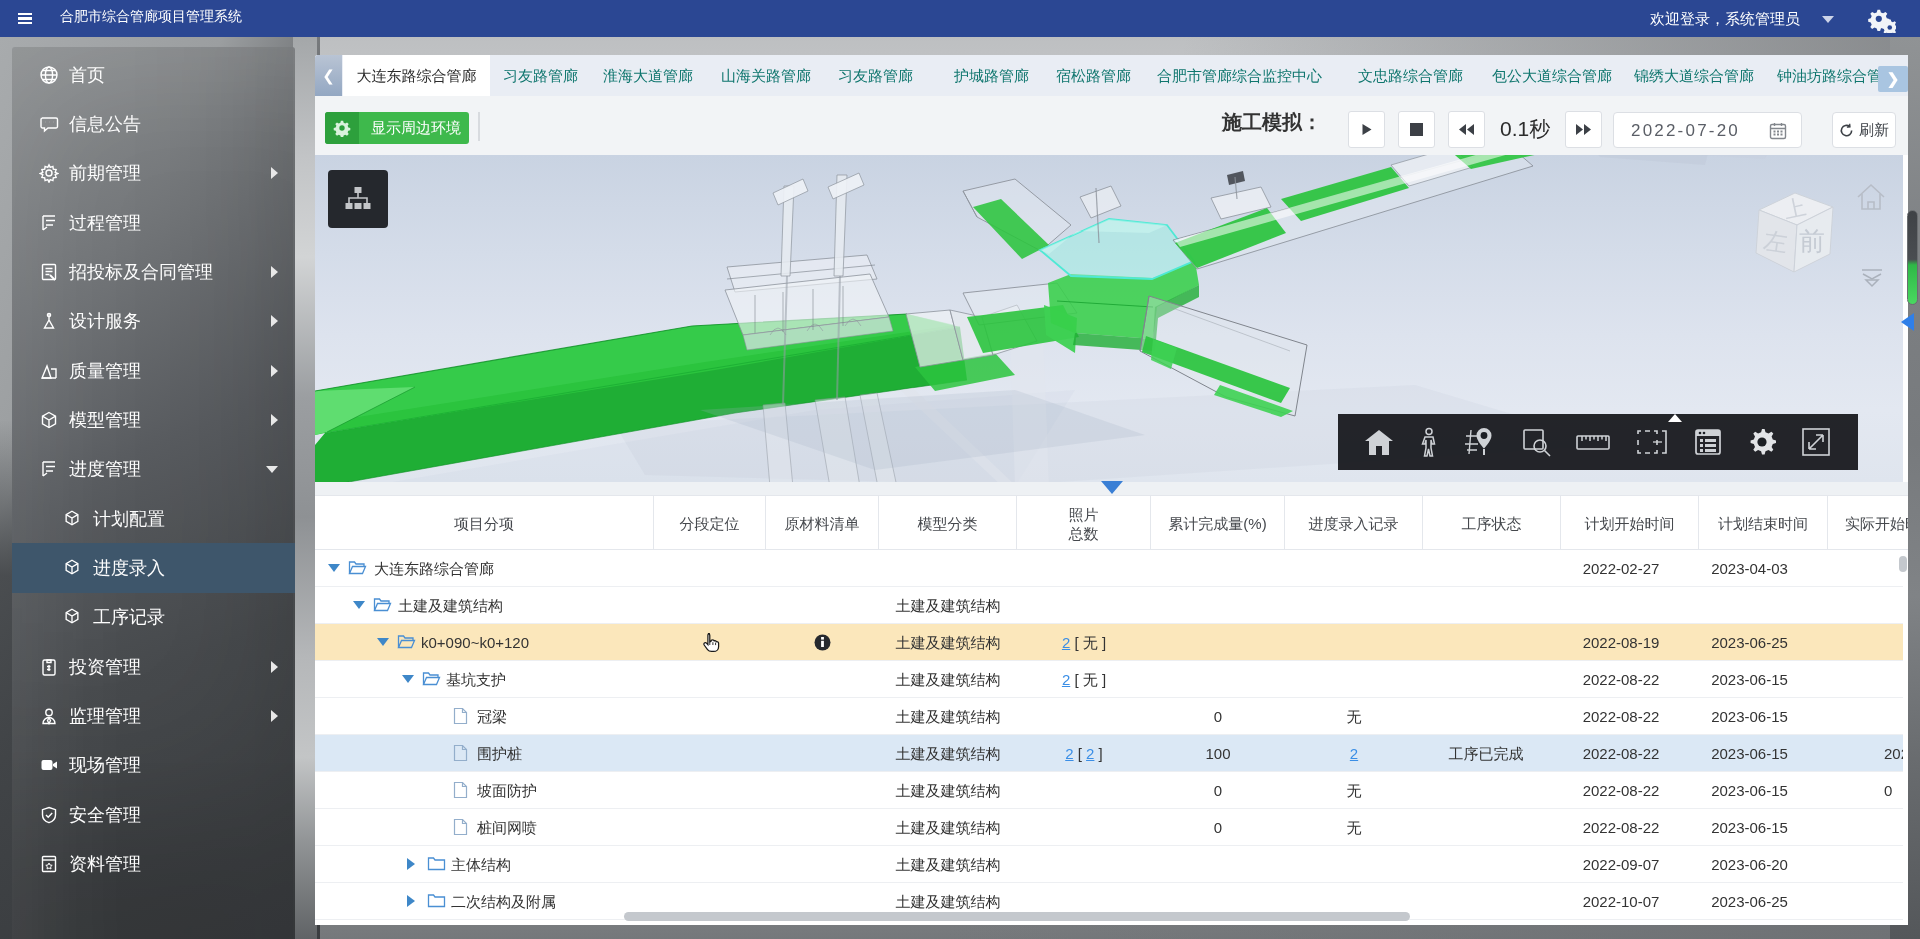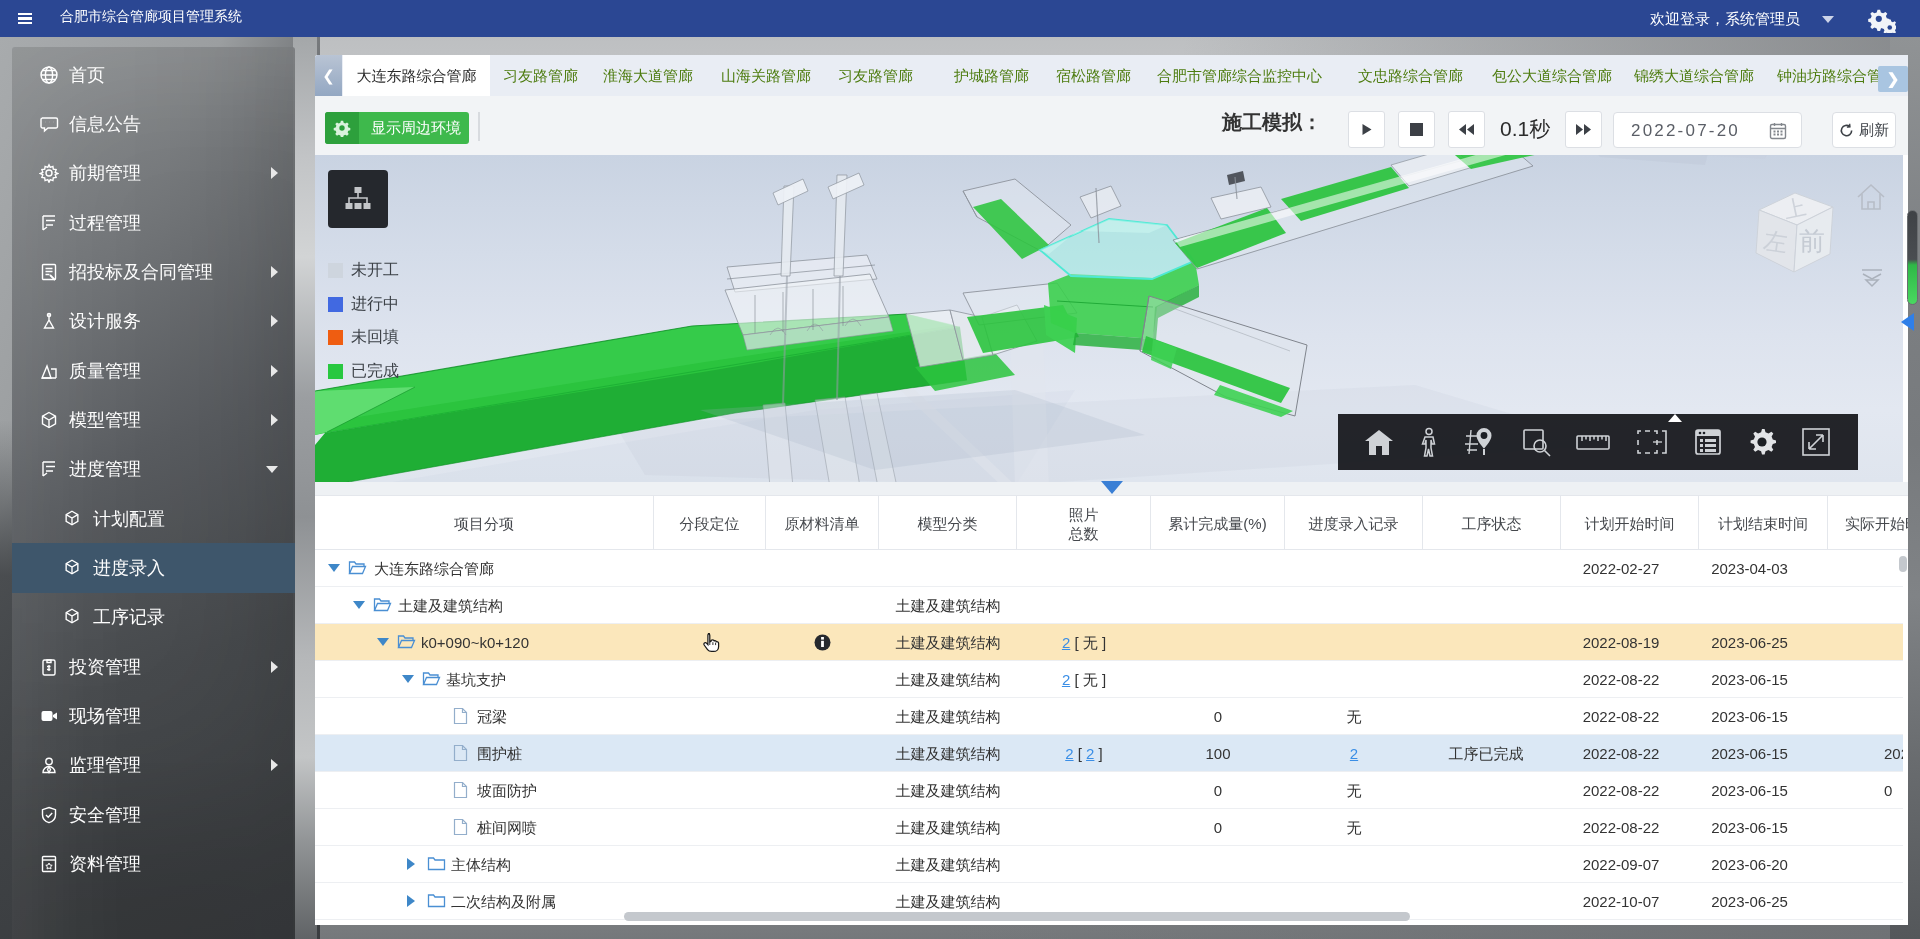--- a/index.html
+++ b/index.html
@@ -42,21 +42,21 @@
 .mi.sub .ic { margin-left:51px; }
 .mi .arr { position:absolute; right:17px; width:0; height:0; }
 .mi .arr.r { border-top:6px solid transparent; border-bottom:6px solid transparent; border-left:7px solid #e8e8e8; }
 .mi .arr.d { border-left:6px solid transparent; border-right:6px solid transparent; border-top:7px solid #e8e8e8; }
 .mi.sel { background:#3e566b; }
 
 .panel { position:absolute; left:315px; top:55px; width:1593px; height:870px; border-radius:3px 8px 0 0; background:#fff; z-index:10; border-radius:3px 0 0 0; }
 
 .tabbar { position:absolute; left:0; top:0; width:1593px; height:41px; background:#e9edf4; border-radius:3px 0 0 0; }
 .tabbar .larr { position:absolute; left:0; top:0; width:27px; height:41px; background:linear-gradient(180deg,#b9c4d4,#93a7c2); color:#fff; font-size:15px; display:flex; align-items:center; justify-content:center; border-radius:3px 0 0 0;}
-.tab { position:absolute; top:0; height:41px; line-height:41px; font-size:15px; color:#4d7c0f; white-space:nowrap; }
+.tab { position:absolute; top:0; height:41px; line-height:41px; font-size:15px; color:#0f766e; white-space:nowrap; }
 .tab.active { background:#fff; color:#2b2b2b; text-align:center; }
 .rarr { position:absolute; left:1563px; top:11px; width:30px; height:26px; background:#a9c5e1; color:#fff; font-size:15px; font-weight:bold; display:flex; align-items:center; justify-content:center; z-index:40; border-radius:2px; }
 
 .toolbar { position:absolute; left:0; top:41px; width:1593px; height:59px; background:#f2f4f6; }
 .gbtn { position:absolute; left:10px; top:16px; width:144px; height:32px; background:#3eb94c; border-radius:3px; color:#fff; font-size:15px; }
 .gbtn .gseg { position:absolute; left:0; top:0; width:34px; height:32px; background:#2da03c; border-radius:3px 0 0 3px; }
 .gbtn .txt { position:absolute; left:46px; top:7px; }
 .vsep { position:absolute; left:163px; top:16px; width:2px; height:29px; background:#d8dbdf; }
 .simlabel { position:absolute; left:907px; top:13px; font-size:20px; font-weight:bold; color:#333; }
 .tbtn { position:absolute; top:15px; width:37px; height:37px; background:#fff; border:1px solid #dcdfe4; border-radius:3px; display:flex; align-items:center; justify-content:center; }
@@ -135,29 +135,29 @@
         </svg></span>进度录入</div>
   <div class="mi sub"><span class="ic"><svg width="18" height="18" viewBox="0 0 20 20" fill="none" stroke="#fff" stroke-width="1.5">
           <path d="M10 2.5 l6.5 3.7 v7.6 L10 17.5 l-6.5 -3.7 V6.2 z"></path>
           <path d="M3.5 6.2 L10 10 l6.5 -3.8 M10 10 v7.5"></path>
         </svg></span>工序记录</div>
   <div class="mi"><span class="ic"><svg width="20" height="20" viewBox="0 0 20 20" fill="none" stroke="#fff" stroke-width="1.4">
           <rect x="4" y="3" width="12" height="15" rx="1.5"></rect>
           <path d="M8 3 h4 v2.5 h-4 z"></path>
           <path d="M10 8 v6 M8 9.5 h3.5 M8 12.5 h3.5"></path>
         </svg></span>投资管理<span class="arr r"></span></div>
+  <div class="mi"><span class="ic"><svg width="20" height="20" viewBox="0 0 20 20" fill="none" stroke="#fff" stroke-width="1.4">
+          <circle cx="10" cy="6.5" r="3.2"></circle>
+          <path d="M4 17.5 a6 6 0 0 1 12 0 z"></path>
+          <path d="M10 12 l1.5 2.5 -1.5 3 -1.5 -3 z"></path>
+        </svg></span>监理管理<span class="arr r"></span></div>
   <div class="mi"><span class="ic"><svg width="20" height="20" viewBox="0 0 20 20" fill="#fff">
           <rect x="2.5" y="5" width="11" height="10" rx="2"></rect>
           <path d="M14 9 l4 -2.5 v7 L14 11 z"></path>
         </svg></span>现场管理</div>
-  <div class="mi"><span class="ic"><svg width="20" height="20" viewBox="0 0 20 20" fill="none" stroke="#fff" stroke-width="1.4">
-          <circle cx="10" cy="6.5" r="3.2"></circle>
-          <path d="M4 17.5 a6 6 0 0 1 12 0 z"></path>
-          <path d="M10 12 l1.5 2.5 -1.5 3 -1.5 -3 z"></path>
-        </svg></span>监理管理<span class="arr r"></span></div>
   <div class="mi"><span class="ic"><svg width="20" height="20" viewBox="0 0 20 20" fill="none" stroke="#fff" stroke-width="1.4">
           <path d="M10 2.5 l6.5 2.2 v5 c0 4.2 -2.8 6.8 -6.5 8 -3.7 -1.2 -6.5 -3.8 -6.5 -8 v-5 z"></path>
           <path d="M7 10 l2.2 2.2 4 -4.2"></path>
         </svg></span>安全管理</div>
   <div class="mi"><span class="ic"><svg width="20" height="20" viewBox="0 0 20 20" fill="none" stroke="#fff" stroke-width="1.4">
           <rect x="3.5" y="2.5" width="13" height="15" rx="1"></rect>
           <path d="M3.5 6 h13"></path>
           <path d="M10 9 l1 2 2.2 0.3 -1.6 1.5 0.4 2.2 -2 -1 -2 1 0.4 -2.2 -1.6 -1.5 2.2 -0.3 z" stroke-width="1"></path>
         </svg></span>资料管理</div>
 </div>
@@ -325,26 +325,20 @@
             <path d="M15 8 v5 M6 18 v-5 h18 v5"></path>
           </g>
 <g fill="#c3c5c8">
             <rect x="11.5" y="2" width="7" height="6"></rect>
             <rect x="2.5" y="18" width="7" height="6"></rect>
             <rect x="11.5" y="18" width="7" height="6"></rect>
             <rect x="20.5" y="18" width="7" height="6"></rect>
           </g>
 </svg>
       </div>
-      <div class="legend">
-<div class="lg"><span class="sw" style="background:rgba(205,211,220,0.85);"></span>未开工</div>
-<div class="lg"><span class="sw" style="background:#4169e1;"></span>进行中</div>
-<div class="lg"><span class="sw" style="background:#ef5d11;"></span>未回填</div>
-<div class="lg"><span class="sw" style="background:#28c840;"></span>已完成</div>
-</div>
       <div class="navcube"><svg width="112" height="112" viewBox="0 0 112 112">
 <g stroke="#cdd2d9" stroke-width="1" stroke-linejoin="round" opacity="0.95">
 <polygon points="22,30 58,13 96,27 60,45" fill="#eef0f3"></polygon>
 <polygon points="22,30 60,45 57,92 19,73" fill="#e3e6eb"></polygon>
 <polygon points="60,45 96,27 93,74 57,92" fill="#e9ecf0"></polygon>
 </g>
 <text x="59" y="36" font-size="22" fill="#c9ced6" opacity="0.85" text-anchor="middle" transform="rotate(-12 59 33)">上</text>
 <text x="38" y="70" font-size="24" fill="#c9ced6" opacity="0.85" text-anchor="middle" transform="rotate(8 38 66)">左</text>
 <text x="75" y="70" font-size="26" fill="#c2c8d1" opacity="0.9" text-anchor="middle">前</text>
 </svg></div>

